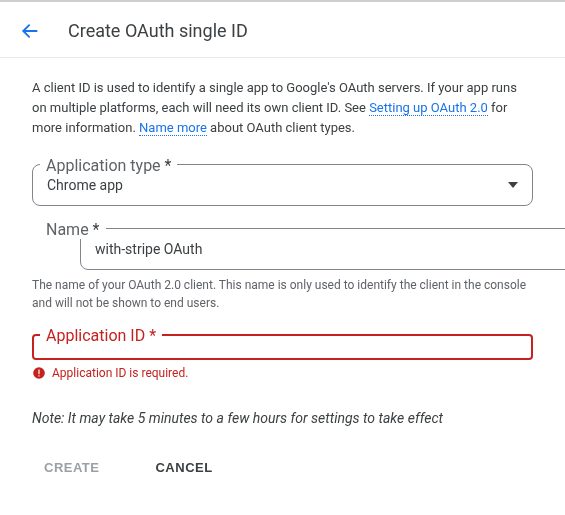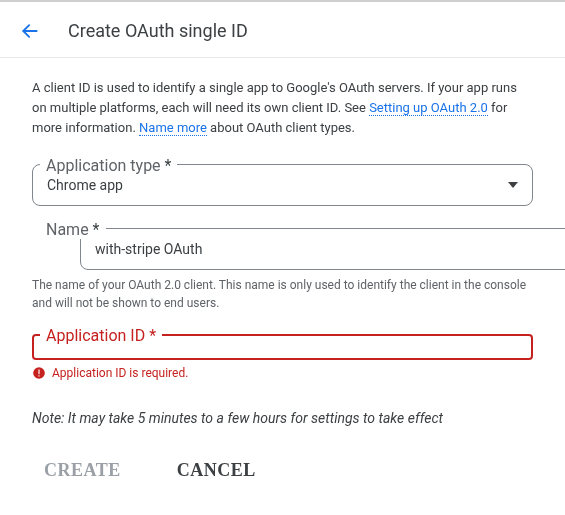--- a/index.html
+++ b/index.html
@@ -125,28 +125,28 @@
       margin-bottom: 28px;
       font-style: italic;
     }
     .button-row {
       display: flex;
       gap: 28px;
       align-items: center;
       padding-left: 8px;
     }
     .btn {
-      font-size: 18px;
+      font-size: 13px;
       font-weight: 600;
       letter-spacing: 0.5px;
       text-transform: uppercase;
       background: none;
       border: none;
       cursor: pointer;
-      font-family: Liberation Serif, serif;
+      font-family: Liberation Sans, sans-serif;
       padding: 6px 4px;
     }
     .btn-create { color: #9aa0a6; cursor: default; }
     .btn-cancel { color: #3c4043; margin-left: 20px; }
     .top-border { height:2px; background:#cfcfcf; width:100%; }
   </style>
 </head>
 <body>
 
 <div class="top-border"></div>

